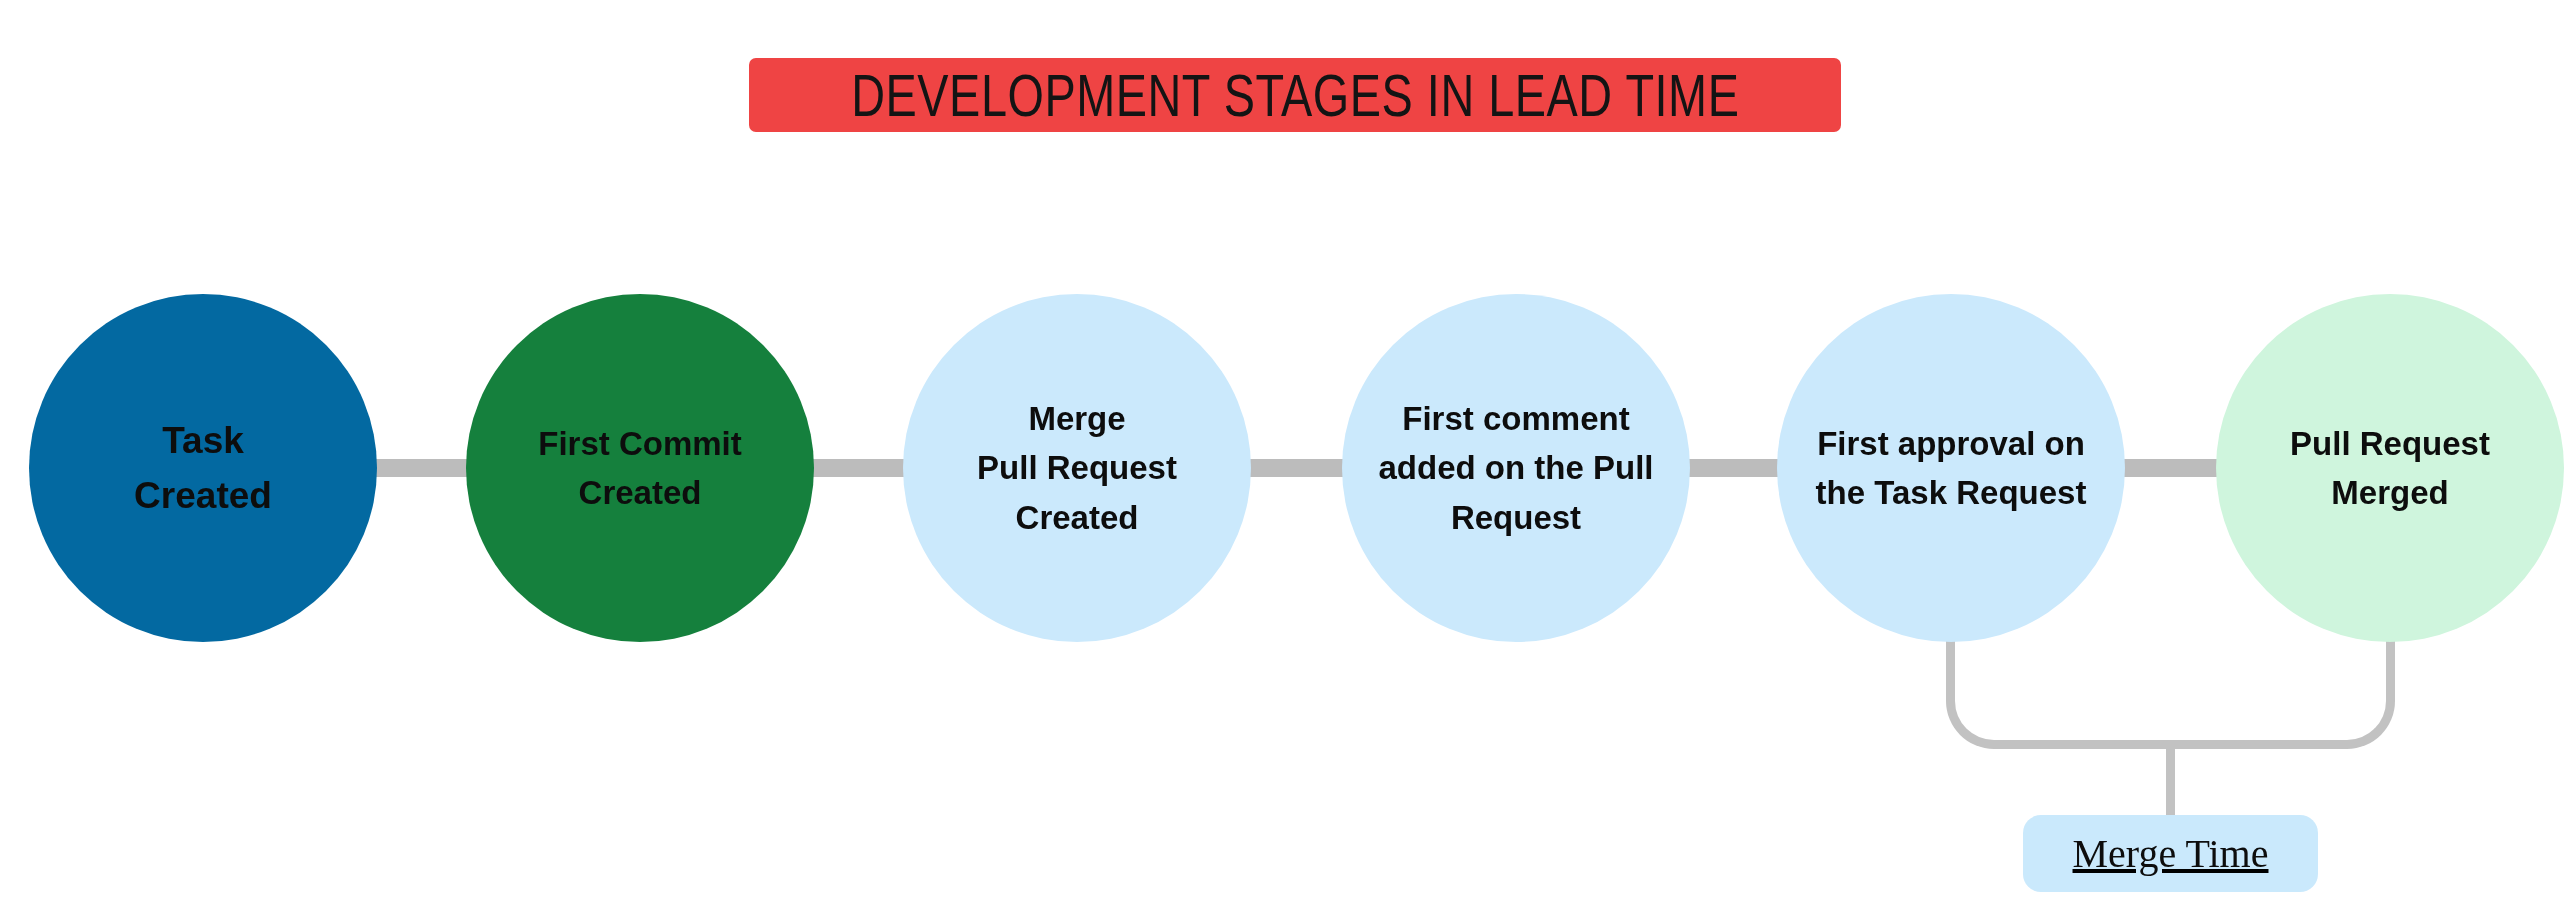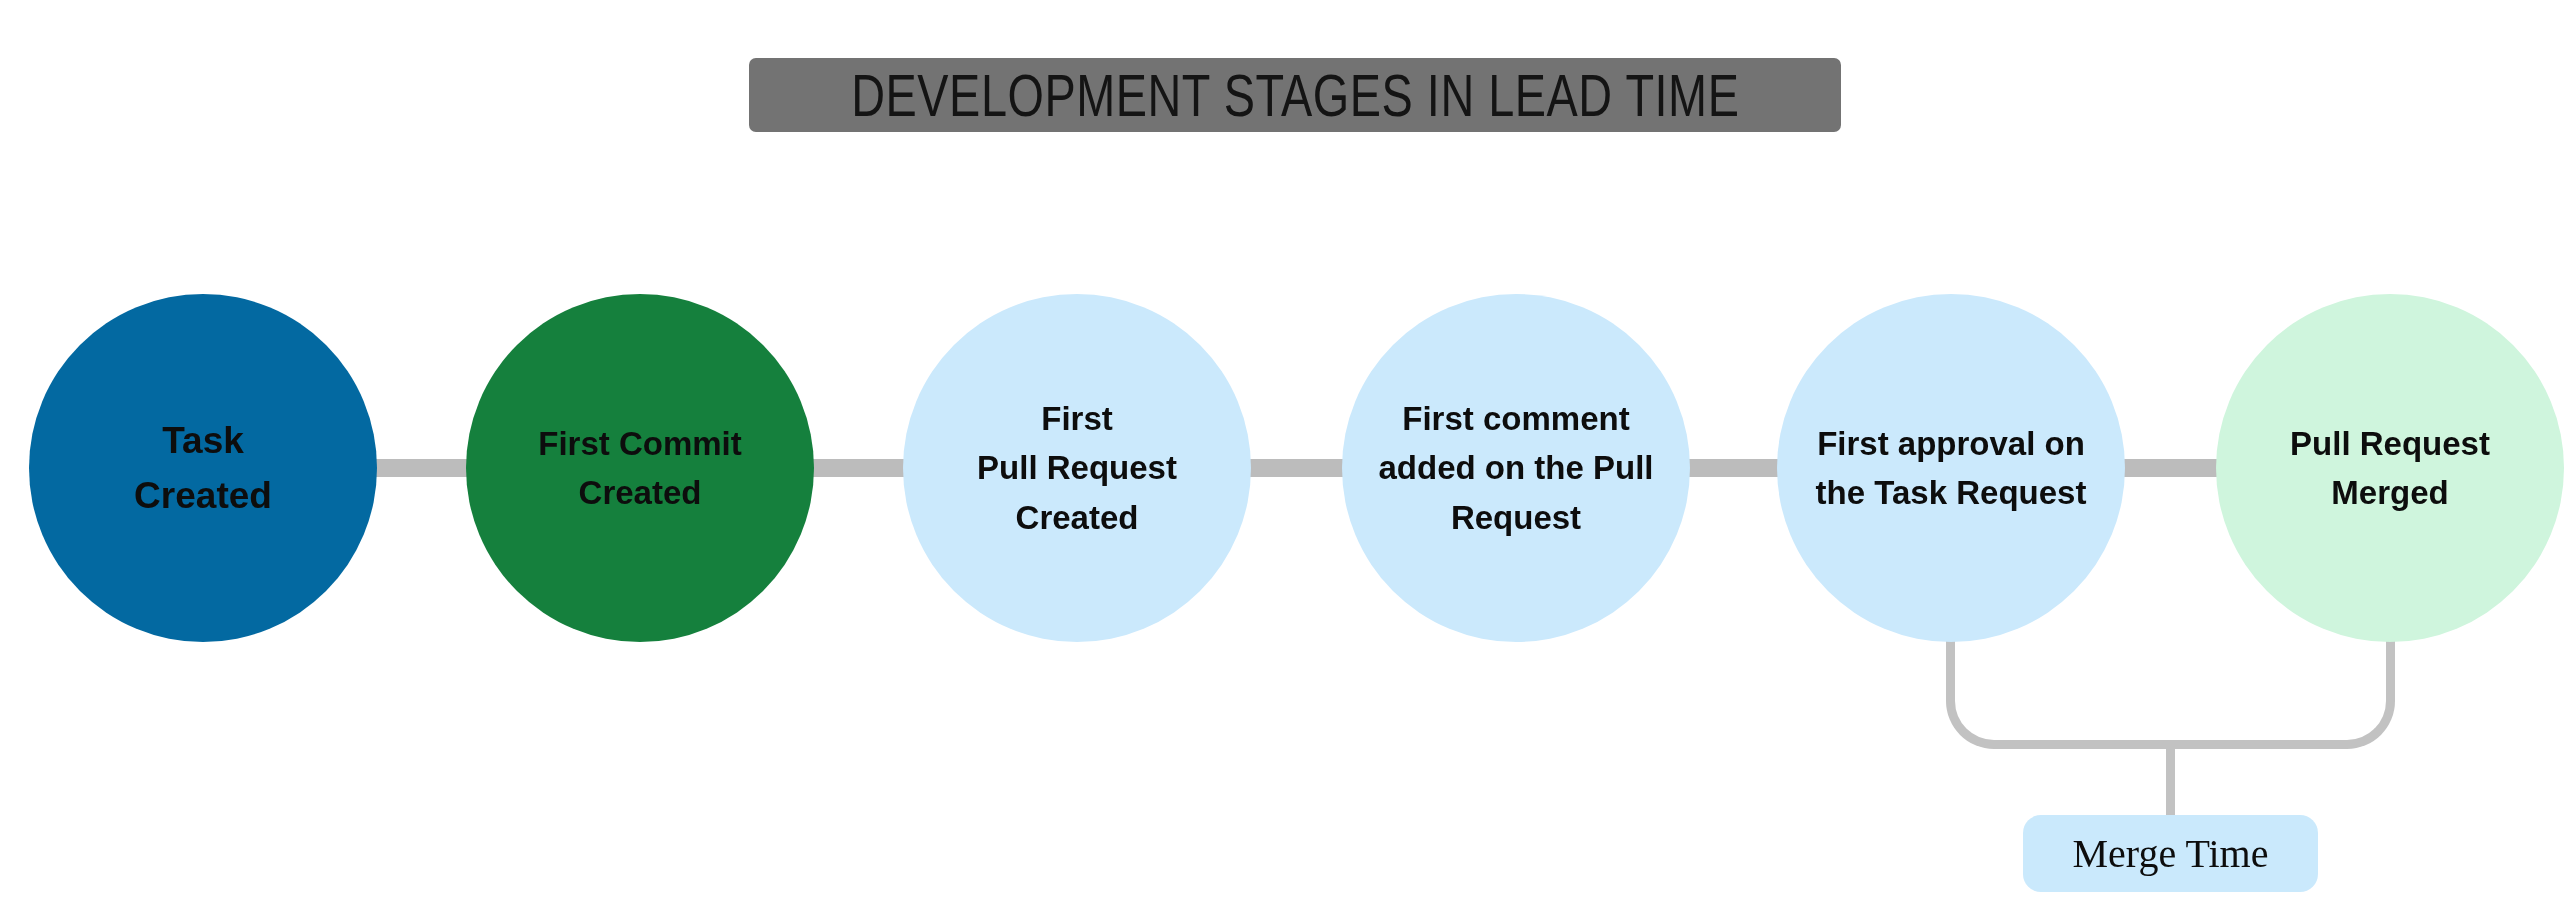--- a/index.html
+++ b/index.html
@@ -99,38 +99,38 @@
     font-weight: 400;
     color: #0d0d0d;
     white-space: nowrap;
   }
 </style>
 </head>
 <body>
 
 <div class="canvas">
 
-  <div class="title-banner" style="background: #737373;">
+  <div class="title-banner" style="background: #ef4444;">
     <div class="title-text">DEVELOPMENT STAGES IN LEAD TIME</div>
   </div>
 
   <div class="connector-line" style="background: rgb(188, 188, 188);"></div>
 
   <div class="stage-circle first c1" style="background: #0369a1;">
     <div class="stage-label">Task
 Created</div>
   </div>
 
   <div class="stage-circle c2" style="background: #15803d;">
     <div class="stage-label">First Commit
 Created</div>
   </div>
 
   <div class="stage-circle c3" style="background: rgb(203, 233, 252);">
-    <div class="stage-label">First
+    <div class="stage-label">Merge
 Pull Request
 Created</div>
   </div>
 
   <div class="stage-circle c4" style="background: rgb(203, 233, 252);">
     <div class="stage-label">First comment
 added on the Pull
 Request</div>
   </div>
 
@@ -141,18 +141,18 @@
 
   <div class="stage-circle c6" style="background: rgb(207, 245, 221);">
     <div class="stage-label">Pull Request
 Merged</div>
   </div>
 
   <div class="bracket"></div>
 
   <div class="bracket-stem" style="background: rgb(194, 194, 194);"></div>
 
-  <div class="annotation-pill" style="background: rgb(202, 233, 252);">
+  <div class="annotation-pill" style="background: rgb(202, 233, 252); text-decoration: underline;">
     <div class="annotation-text">Merge Time</div>
   </div>
 
 </div>
 
 
 </body></html>

